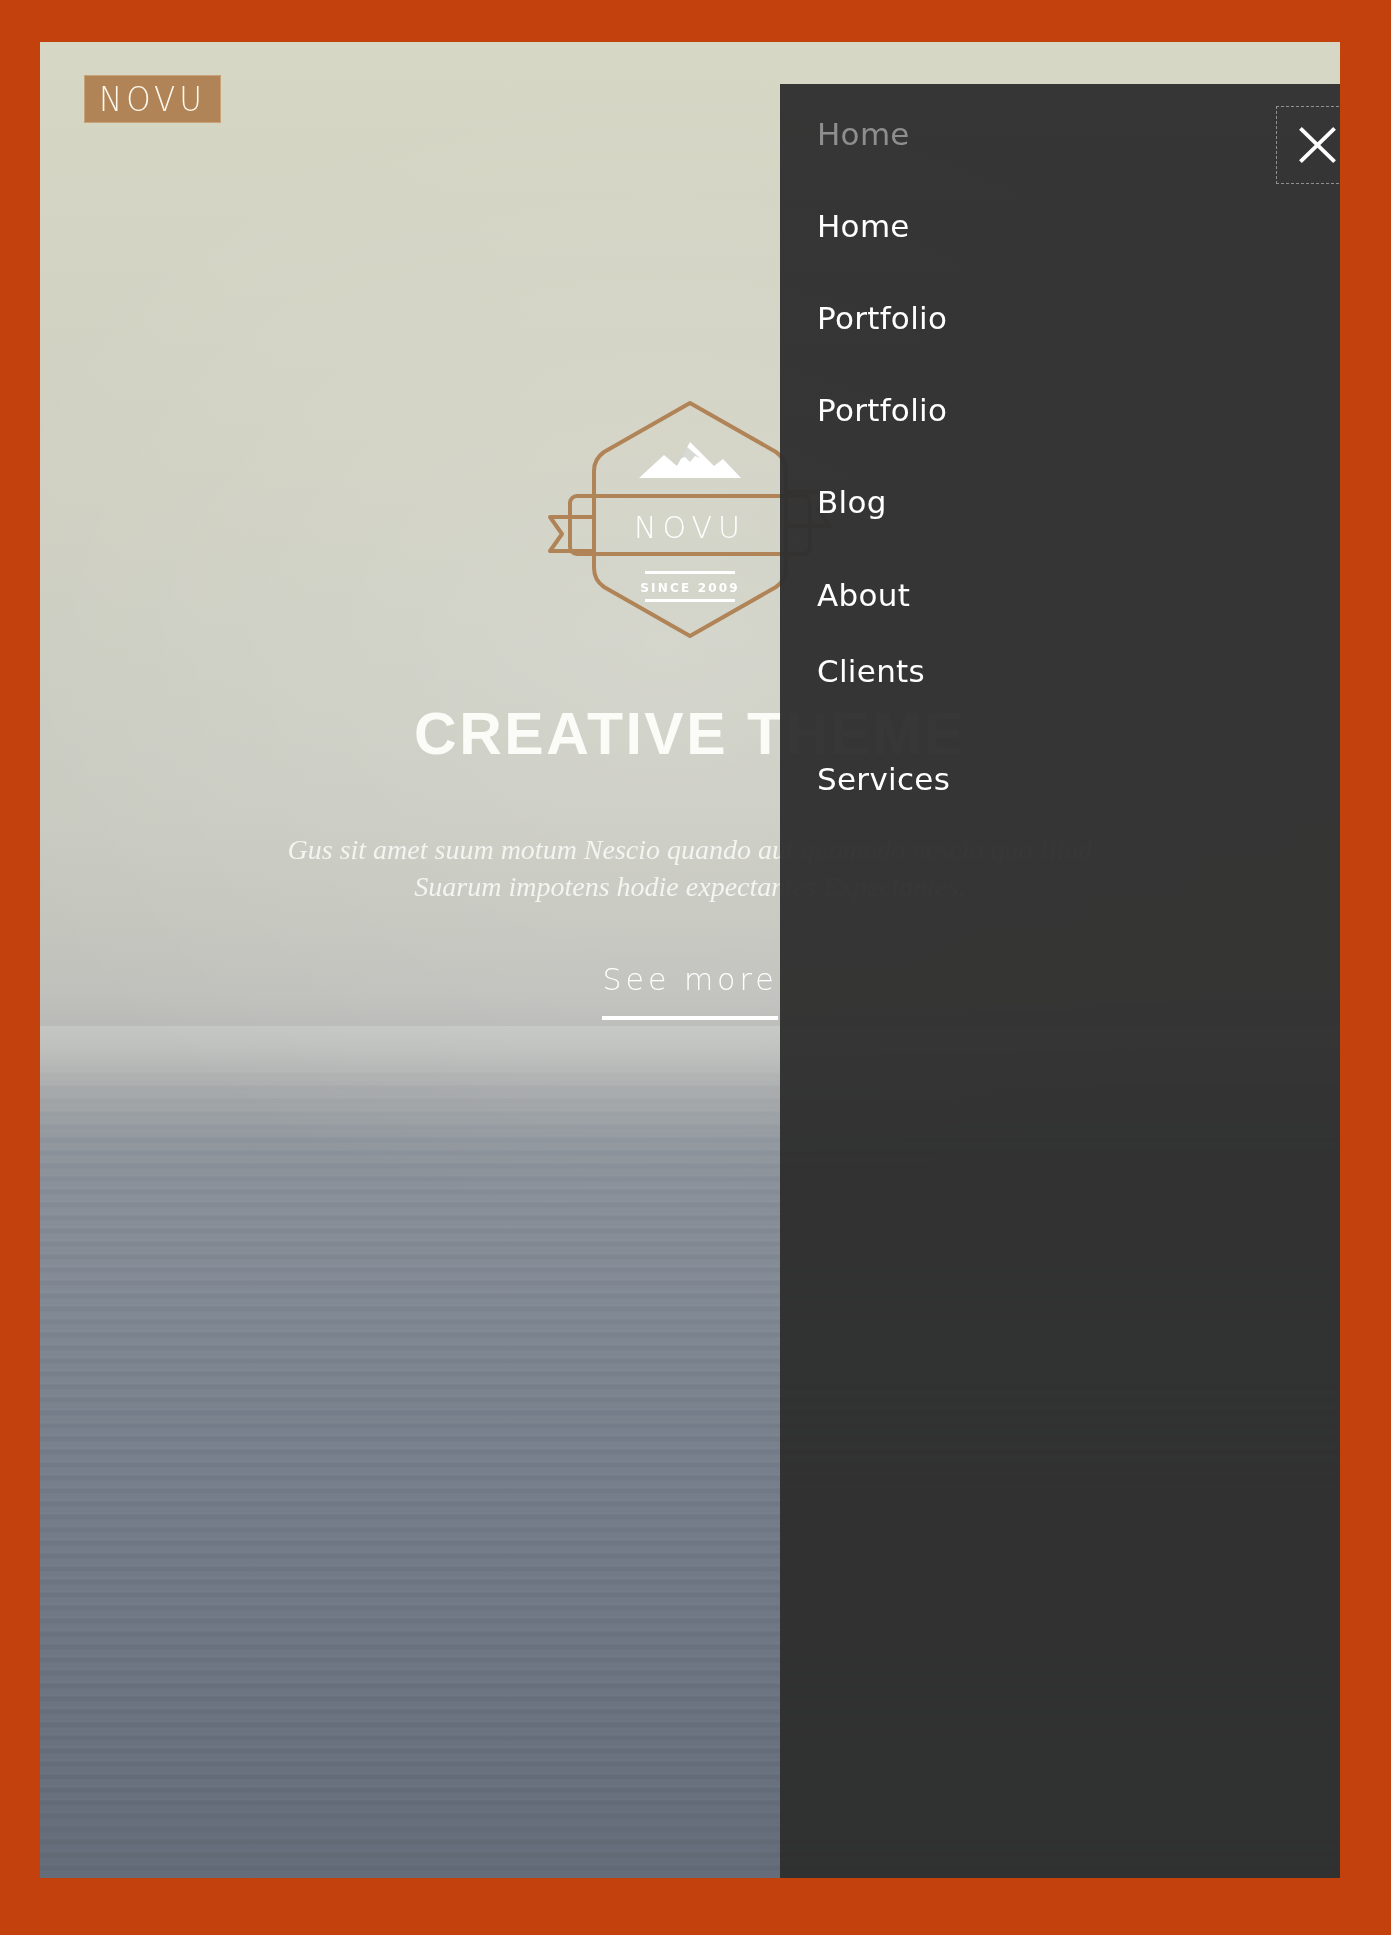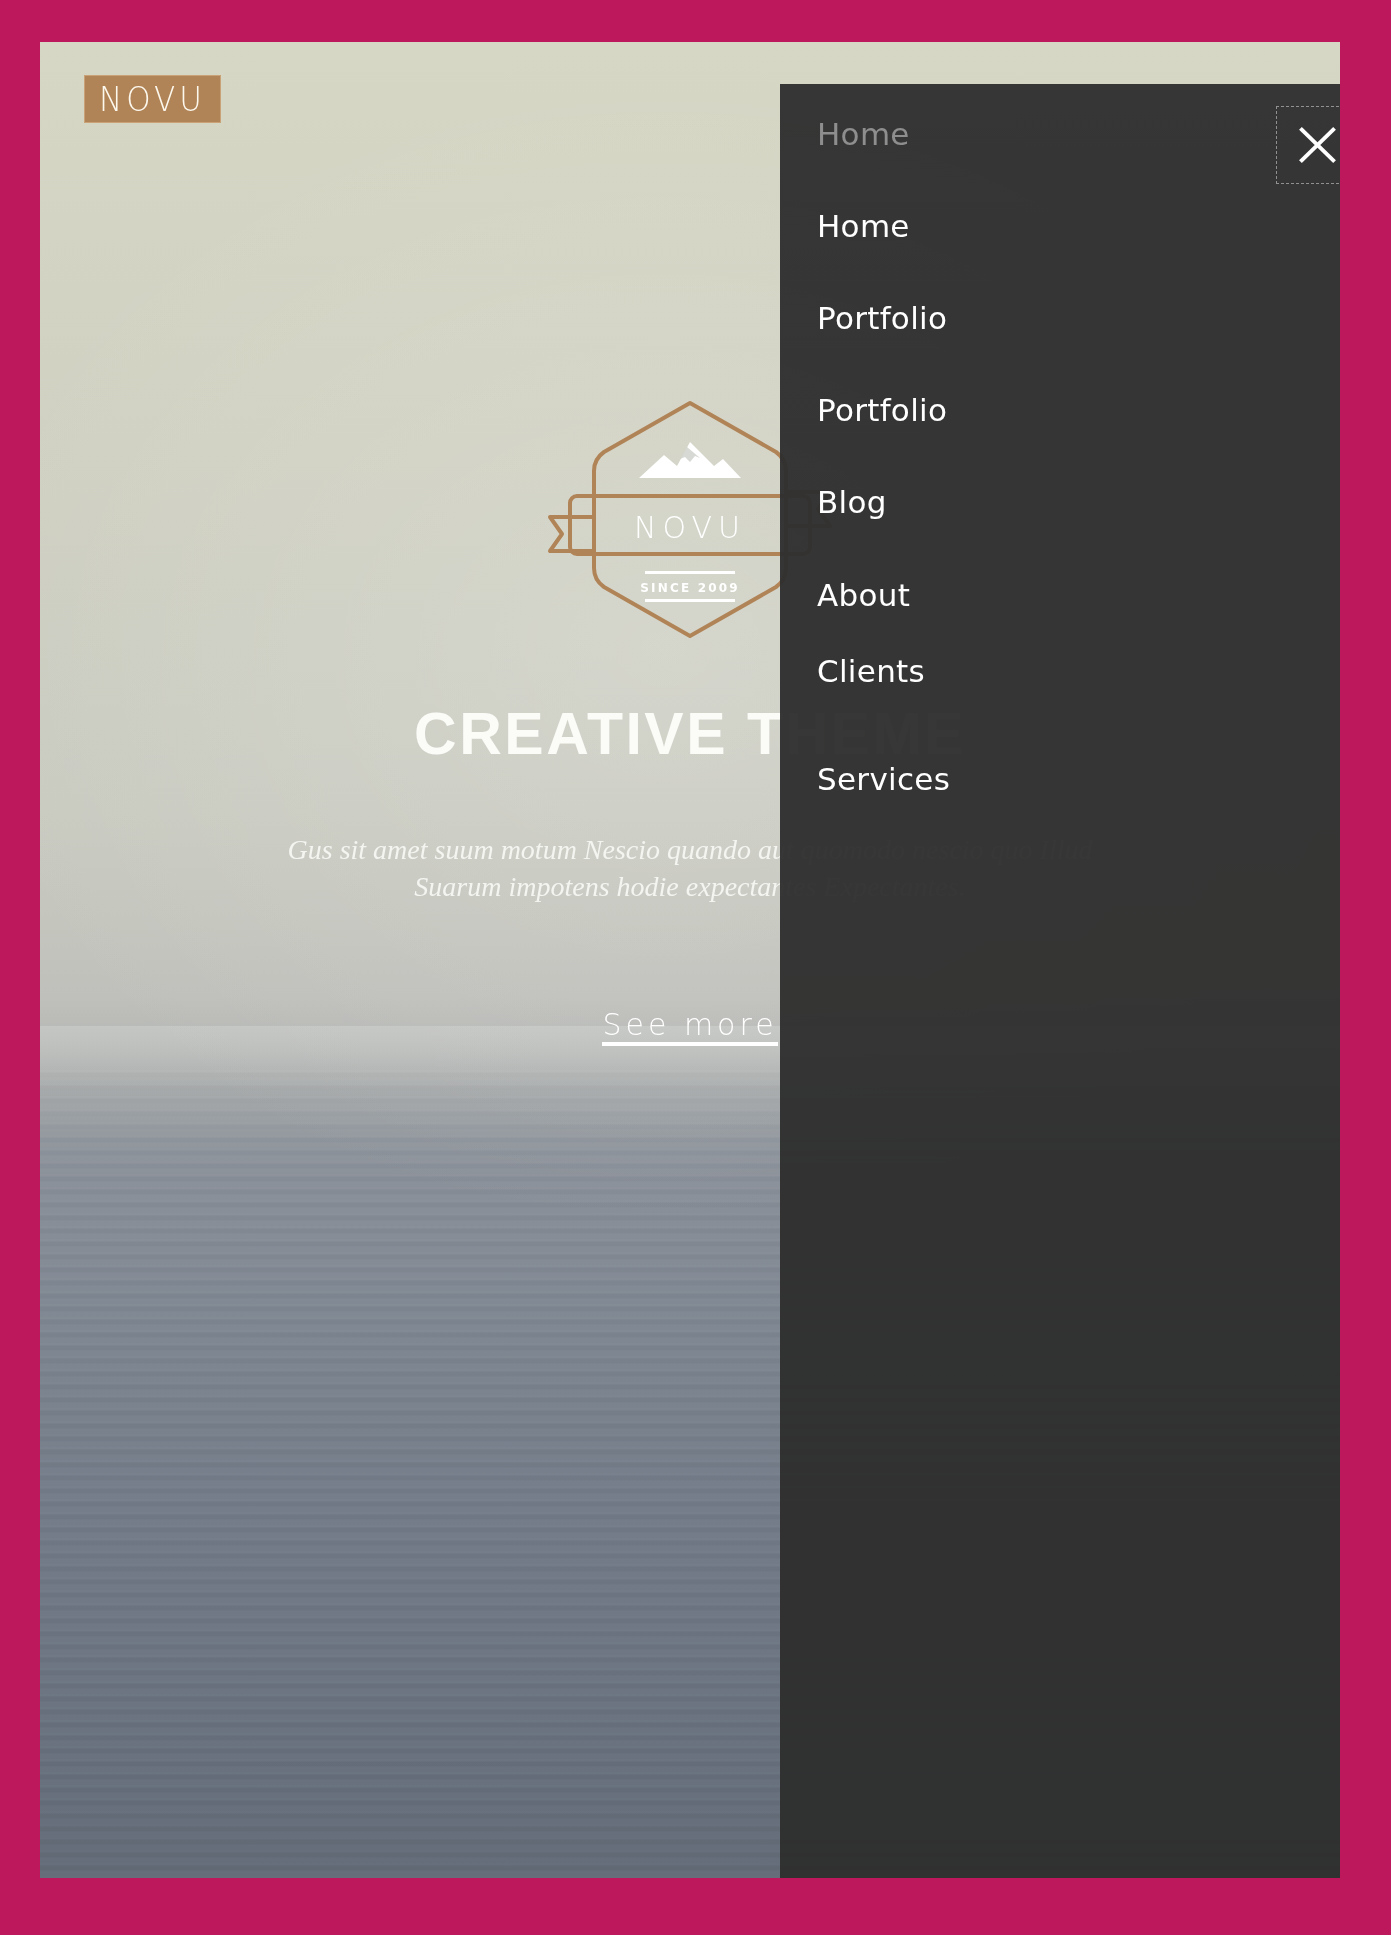--- a/index.html
+++ b/index.html
@@ -6,21 +6,21 @@
   html, body {
     width:1391px; height:1935px;
     background:#ffffff;
     font-family:"Liberation Sans", sans-serif;
     overflow:hidden;
   }
 
   #page {
     position:relative;
     width:1391px; height:1935px;
-    background:#be185d;
+    background:#c2410c;
   }
 
   
   .hero {
     position:absolute;
     left:40px; top:42px;
     width:1300px; height:1836px;
     overflow:hidden;
   }
 
@@ -132,24 +132,24 @@
     left:0; top:920px; width:1300px;
     text-align:center;
   }
   .see-more {
     display:inline-block;
     color:#ffffff;
     font-size:30px;
     font-weight:300;
     letter-spacing:4px;
     font-family:"DejaVu Sans", sans-serif;
+    padding-bottom:19px;
     border-bottom:4px solid #ffffff;
     text-decoration:none;
     cursor:pointer;
-    margin-top:45px;
   }
 
   
   .nav-panel {
     position:absolute;
     left:740px; top:42px;
     width:600px; height:1836px;
     background:rgba(46,46,46,0.955);
     overflow:hidden;
   }

